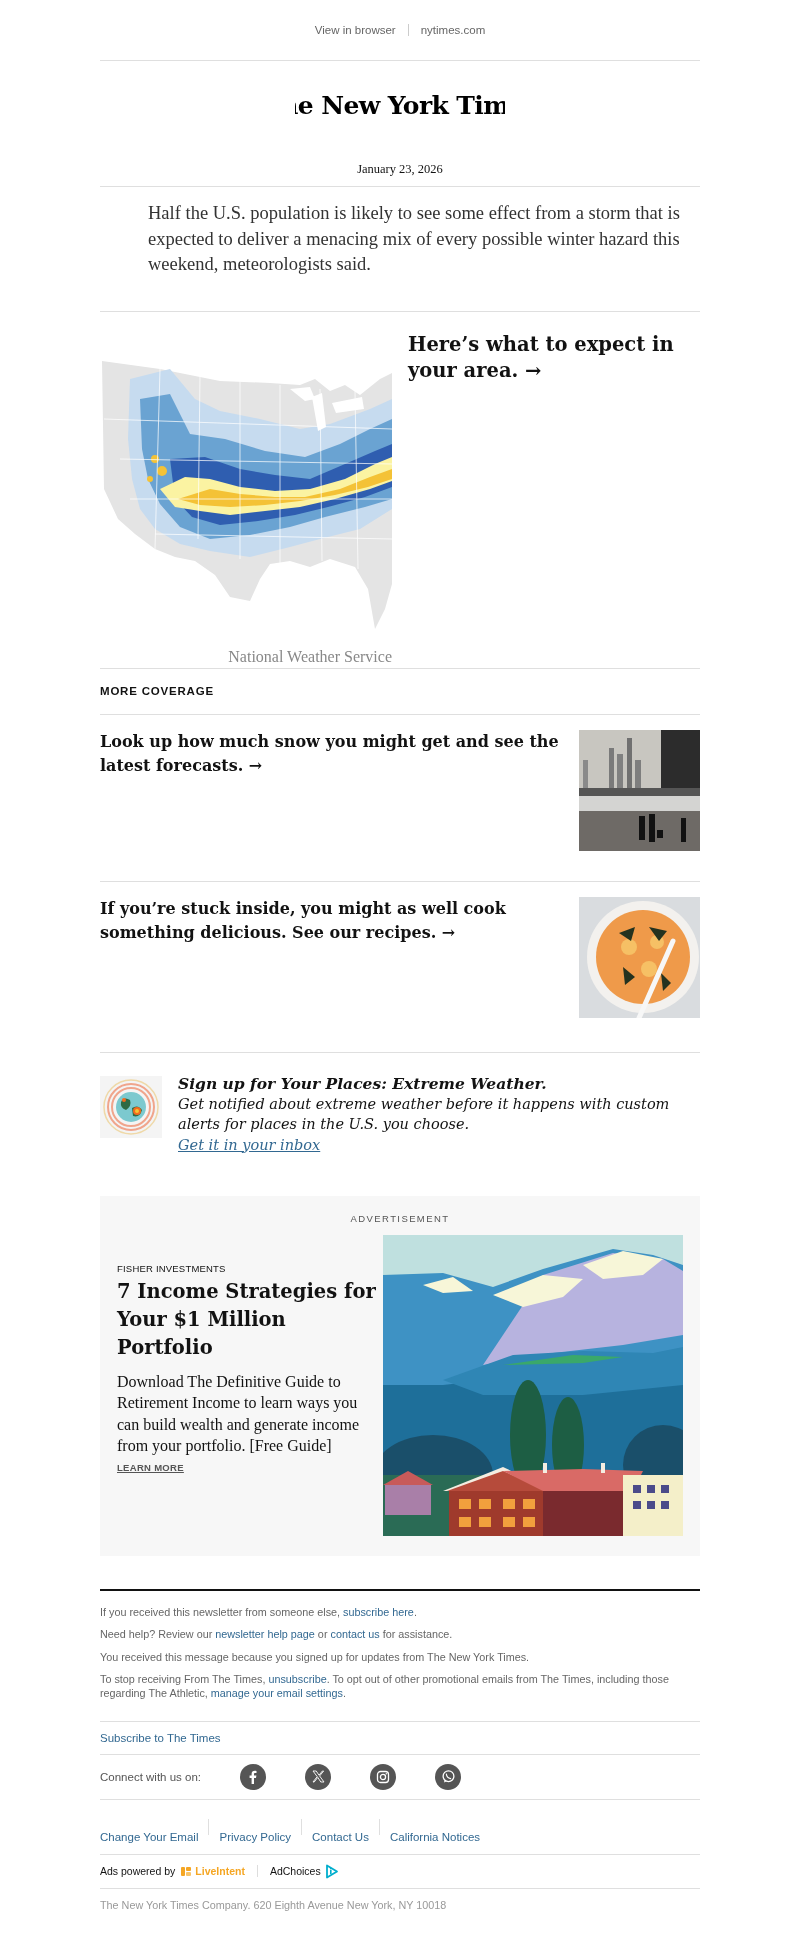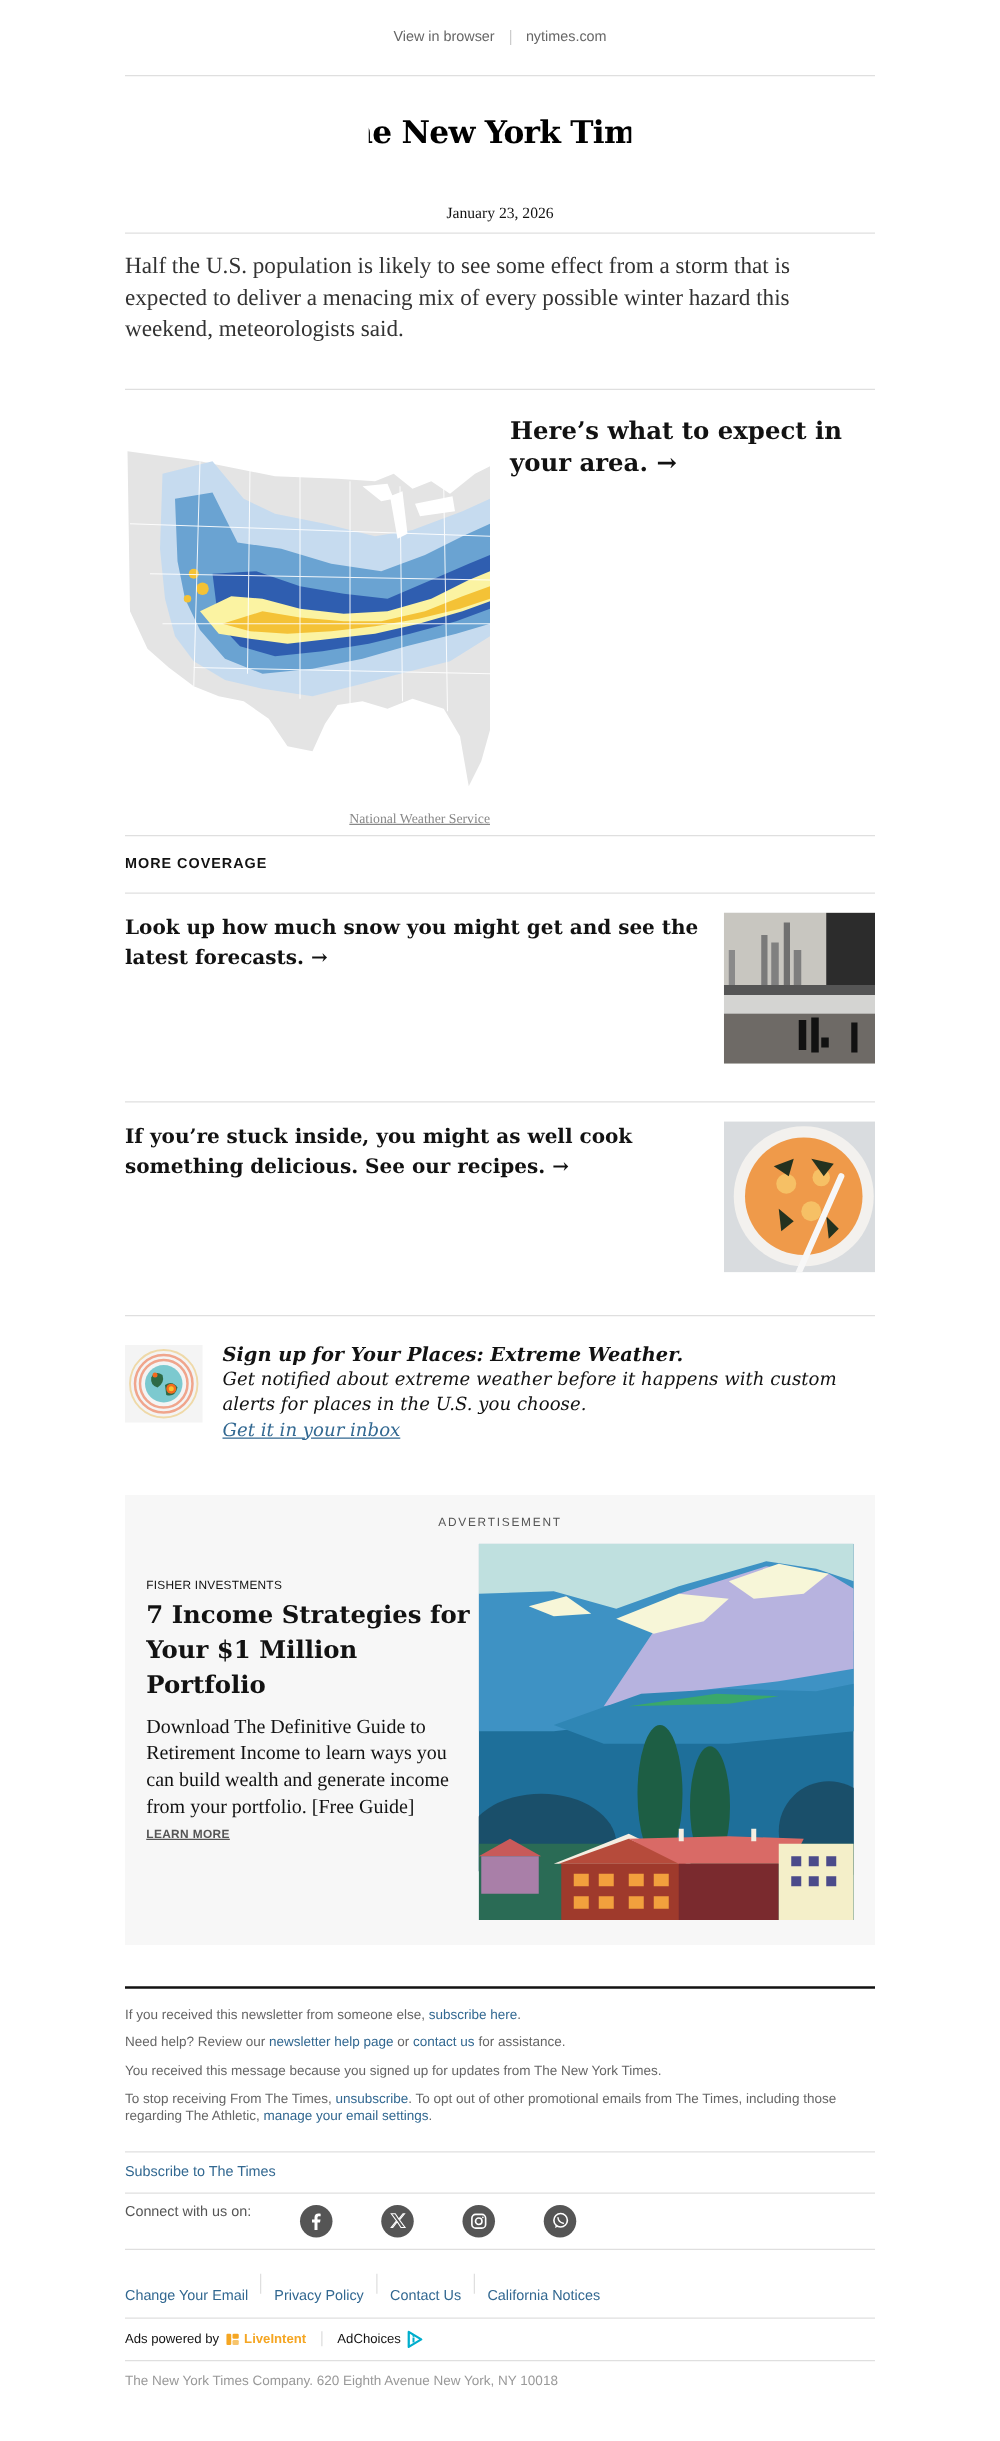--- a/index.html
+++ b/index.html
@@ -14,27 +14,27 @@
   .toplinks .sep { display: inline-block; width: 1px; height: 12px; background: #ccc; margin: 0 12px; }
   .rule { height: 1px; background: #dfdfdf; width: 100%; }
   .rule.dark { background: #121212; height: 2px; }
 
   
   .masthead { text-align: center; padding-top: 27px; height: 125px; }
   .logo-svg { display: inline-block; }
   .date { font-family: "Liberation Serif", serif; font-size: 12.5px; color: #121212; margin-top: 36px; }
 
   
-  .lede { font-family: "Liberation Serif", serif; font-size: 18.5px; line-height: 25.5px; color: #333; padding: 14px 0 33px 0; }
+  .lede { font-family: "Liberation Serif", serif; font-size: 18.5px; line-height: 25.5px; color: #333; padding: 14px 0 33px 0; margin-left: 48px; }
 
   
   .feature { display: flex; padding-top: 20px; height: 356px; }
   .map-col { width: 292px; position: relative; }
   .map-img { width: 292px; height: 295px; margin-top: 7px; }
-  .map-caption { font-family: "Liberation Serif", serif; font-size: 11px; color: #888; text-align: right; margin-top: 10px; text-decoration: underline; }
+  .map-caption { font-family: "Liberation Serif", serif; font-size: 16px; color: #888; text-align: right; margin-top: 10px; }
   .feature-head { flex: 1; padding-left: 16px; font-family: "DejaVu Serif", serif; font-weight: bold; font-size: 19.5px; line-height: 26px; color: #121212; }
   .feature-head a { color: #121212; }
 
   
   .section-label { font-size: 11.5px; font-weight: bold; letter-spacing: 0.8px; color: #121212; padding: 16px 0 17px 0; }
   .story { display: flex; justify-content: space-between; padding: 15px 0 30px 0; }
   .story-head { width: 460px; font-family: "DejaVu Serif", serif; font-weight: bold; font-size: 16px; line-height: 24px; color: #121212; }
   .story-head a { color: #121212; }
   .story-thumb { width: 121px; height: 121px; flex-shrink: 0; overflow: hidden; }
 
@@ -57,21 +57,21 @@
   .ad-cta { font-size: 9.5px; font-weight: bold; color: #555; text-decoration: underline; display: inline-block; margin-top: 1px; letter-spacing: 0.3px; }
   .ad-img { width: 300px; height: 301px; margin-left: auto; }
 
   
   .footer { padding-top: 33px; }
   .foot-notes { padding: 14px 0 12px 0; font-size: 10.8px; color: #666; line-height: 14px; }
   .foot-notes p { margin-bottom: 8.5px; }
   .foot-notes a { color: #326891; }
   .foot-row { padding: 10px 0; font-size: 11.5px; }
   .foot-row a { color: #326891; text-align: right; }
-  .connect { display: flex; align-items: flex-start; padding: 9px 0; font-size: 11.5px; color: #555; gap: 24px; }
+  .connect { display: flex; align-items: center; padding: 9px 0; font-size: 11.5px; color: #555; gap: 24px; }
   .social { width: 26px; height: 26px; border-radius: 50%; background: #555; margin-left: 15px; display: flex; align-items: center; justify-content: center; }
   .social:first-of-type { margin-left: 15px; }
   .links-row { display: flex; align-items: center; padding: 11px 0; font-size: 11.5px; }
   .links-row a { color: #326891; margin-top: 20px; }
   .links-row .vsep { width: 1px; height: 16px; background: #dfdfdf; margin: 0 10px; }
   .ads-row { display: flex; align-items: center; padding: 9px 0; font-size: 10.5px; color: #121212; }
   .li-mark { display: inline-flex; align-items: center; margin-left: 6px; color: #f5a623; font-weight: bold; }
   .ads-row .vsep { width: 1px; height: 12px; background: #ddd; margin: 0 12px; }
   .address { padding: 10px 0; font-size: 10.8px; color: #999; }
 </style>

